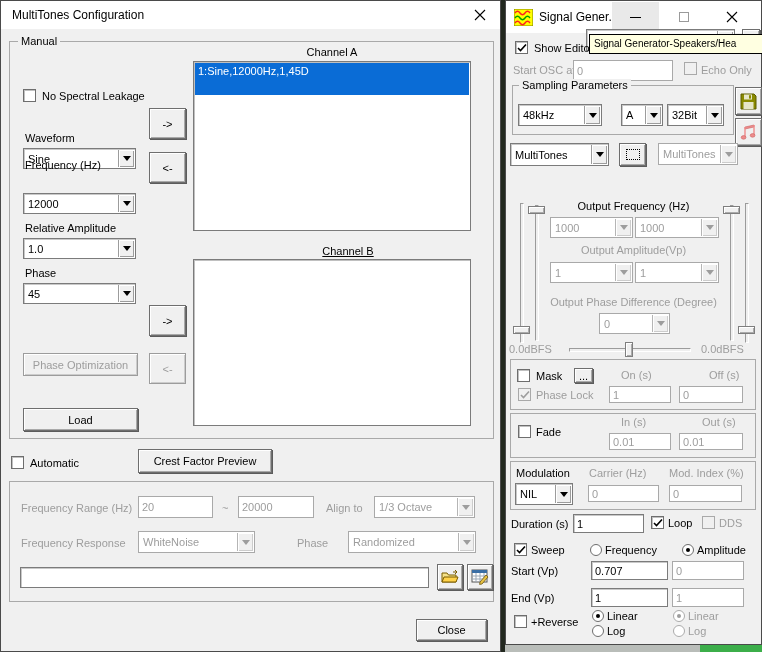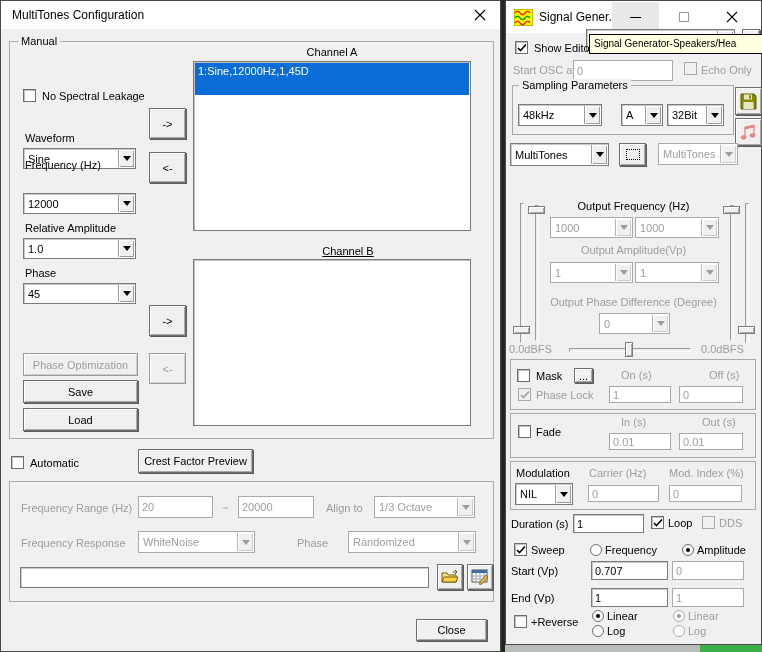--- a/index.html
+++ b/index.html
@@ -114,26 +114,25 @@
       <span class="ab"></span>
   </div>
 
   <div class="lbl ctr" style="left:208px;top:244px;width:278px;text-decoration:underline;">Channel B</div>
   <div class="list" style="left:192px;top:258px;width:278px;height:167px;"></div>
 
   <div class="btn" style="left:148px;top:304px;width:37px;height:31px;">-&gt;</div>
   <div class="btn dis" style="left:148px;top:352px;width:37px;height:31px;">&lt;-</div>
 
   <div class="btn dis" style="left:22px;top:352px;width:115px;height:23px;">Phase Optimization</div>
-  <div class="btn" style="left:22px;top:379px;width:115px;height:23px;">Save</div>
   <div class="btn" style="left:22px;top:407px;width:115px;height:23px;">Load</div>
 
   <div class="chk" style="left:10px;top:455px;"></div>
   <div class="lbl" style="left:29px;top:456px;">Automatic</div>
-  <div class="btn" style="left:137px;top:448px;width:115px;height:24px;">Crest Factor Preview</div>
+  <div class="btn" style="left:137px;top:448px;width:134px;height:24px;">Crest Factor Preview</div>
 
   <div class="grp" style="left:8px;top:480px;width:485px;height:121px;"></div>
 
   <div class="lbl dis" style="left:20px;top:501px;">Frequency Range (Hz)</div>
   <input class="edit dis" style="left: 137px; top: 495px; width: 75px; height: 22px;" value="20">
   <div class="lbl dis" style="left:221px;top:501px;">~</div>
   <input class="edit dis" style="left: 237px; top: 495px; width: 76px; height: 22px;" value="20000">
   <div class="lbl dis" style="left:325px;top:501px;">Align to</div>
   <div class="combo dis" style="left:373px;top:495px;width:101px;height:22px;">
     <span class="val">1/3 Octave</span>

